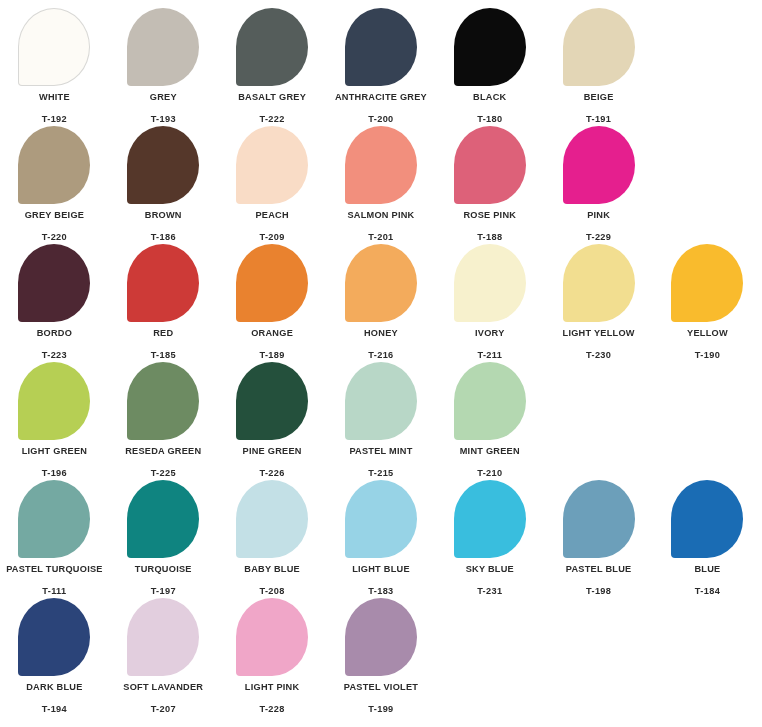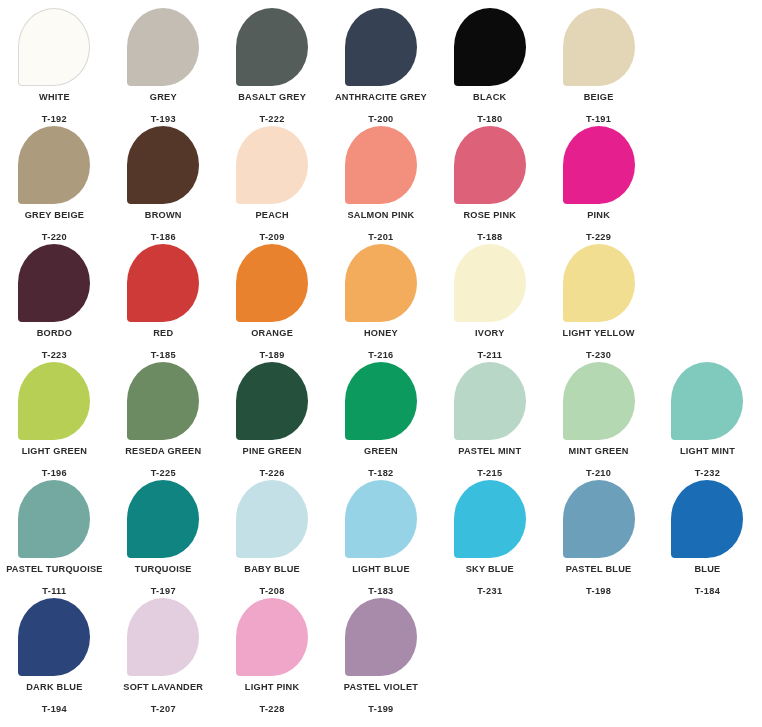--- a/index.html
+++ b/index.html
@@ -249,20 +249,29 @@
       </div>
       <div class="swatch-cell">
         <div class="chip-wrap">
           <div class="chip" style="background: rgb(242, 222, 144);"></div>
         </div>
         <div class="labels">
           <div class="sw-name">LIGHT YELLOW</div>
           <div class="sw-code">T-230</div>
         </div>
       </div>
+      <div class="swatch-cell">
+        <div class="chip-wrap">
+          <div class="chip" style="background: rgb(249, 187, 45);"></div>
+        </div>
+        <div class="labels">
+          <div class="sw-name">YELLOW</div>
+          <div class="sw-code">T-190</div>
+        </div>
+      </div>
     </div>
     <div class="swatch-row">
       <div class="swatch-cell">
         <div class="chip-wrap">
           <div class="chip" style="background: rgb(182, 207, 84);"></div>
         </div>
         <div class="labels">
           <div class="sw-name">LIGHT GREEN</div>
           <div class="sw-code">T-196</div>
         </div>
@@ -280,54 +289,36 @@
         <div class="chip-wrap">
           <div class="chip" style="background: rgb(36, 80, 60);"></div>
         </div>
         <div class="labels">
           <div class="sw-name">PINE GREEN</div>
           <div class="sw-code">T-226</div>
         </div>
       </div>
       <div class="swatch-cell">
         <div class="chip-wrap">
-          <div class="chip" style="background: rgb(13, 154, 94);"></div>
-        </div>
-        <div class="labels">
-          <div class="sw-name">GREEN</div>
-          <div class="sw-code">T-182</div>
-        </div>
-      </div>
-      <div class="swatch-cell">
-        <div class="chip-wrap">
           <div class="chip" style="background: rgb(184, 215, 199);"></div>
         </div>
         <div class="labels">
           <div class="sw-name">PASTEL MINT</div>
           <div class="sw-code">T-215</div>
         </div>
       </div>
       <div class="swatch-cell">
         <div class="chip-wrap">
           <div class="chip" style="background: rgb(180, 216, 177);"></div>
         </div>
         <div class="labels">
           <div class="sw-name">MINT GREEN</div>
           <div class="sw-code">T-210</div>
         </div>
       </div>
-      <div class="swatch-cell">
-        <div class="chip-wrap">
-          <div class="chip" style="background: rgb(127, 201, 189);"></div>
-        </div>
-        <div class="labels">
-          <div class="sw-name">LIGHT MINT</div>
-          <div class="sw-code">T-232</div>
-        </div>
-      </div>
     </div>
     <div class="swatch-row">
       <div class="swatch-cell">
         <div class="chip-wrap">
           <div class="chip" style="background: rgb(116, 169, 162);"></div>
         </div>
         <div class="labels">
           <div class="sw-name">PASTEL TURQUOISE</div>
           <div class="sw-code">T-111</div>
         </div>

